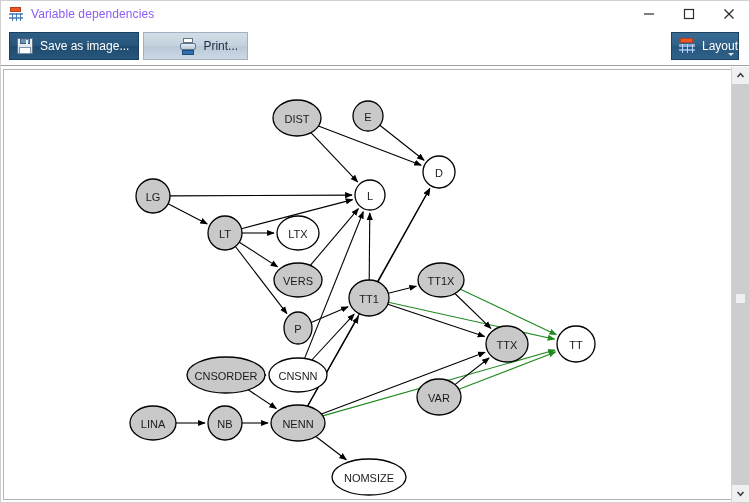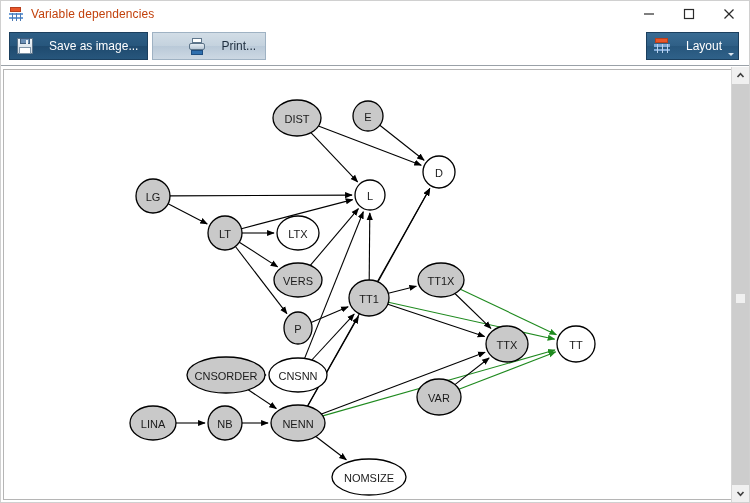--- a/index.html
+++ b/index.html
@@ -31,21 +31,21 @@
     position:absolute;left:2px;top:1px;width:11px;height:5px;
     background:#e8562a;border:1px solid #b8401d;box-sizing:border-box;
   }
   .title-icon .grid{
     position:absolute;left:1px;top:7px;width:14px;height:8px;
     background:
       linear-gradient(to right,transparent 3px,#4a7ab5 3px,#4a7ab5 4px,transparent 4px,transparent 7px,#4a7ab5 7px,#4a7ab5 8px,transparent 8px,transparent 11px,#4a7ab5 11px,#4a7ab5 12px,transparent 12px),
       linear-gradient(to bottom,#6f9ed6 0,#6f9ed6 2px,transparent 2px,transparent 4px,#6f9ed6 4px,#6f9ed6 6px,transparent 6px);
   }
   .title-text{
-    font-size:12px;color:#c2410c;letter-spacing:.1px;
+    font-size:12px;color:#8b5cf6;letter-spacing:.1px;
   }
   .win-controls{
     position:absolute;right:0;top:0;height:26px;display:flex;
   }
   .wc{
     width:40px;height:26px;display:flex;align-items:center;justify-content:center;
     cursor:default;
   }
   .wc svg{display:block;}
   
@@ -58,39 +58,39 @@
     padding-left:8px;
   }
   .tbtn{
     height:28px;display:flex;align-items:center;
     padding:0 9px 0 6px;margin-right:4px;
     border:1px solid transparent;
     box-sizing:border-box;
     font-size:12px;color:#1d2d3e;
     cursor:default;
     background:transparent;
-    gap:15px;
+    gap:6px;
   }
   .tbtn.primary{
     background:linear-gradient(to bottom,#2e5f86 0%,#27567c 50%,#1f4a6e 51%,#27567c 100%);
     border:1px solid #1b3f5e;
     color:#ffffff;
   }
   .tbtn.secondary{
     background:linear-gradient(to bottom,#d2dde6 0%,#c4d2de 50%,#b9c9d8 51%,#ccd8e3 100%);
     border:1px solid #9fb2c3;
     color:#1d2d3e;
     padding-left:35px;
   }
   .tbtn.layout{
     position:absolute;right:6px;top:5px;
     background:linear-gradient(to bottom,#3a6c93 0%,#2f5f86 50%,#27567c 51%,#2f6189 100%);
     border:1px solid #1b3f5e;
     color:#ffffff;
-    padding-right:16px;
+    padding-right:0;
   }
   .tbtn .caret{
     position:absolute;right:4px;bottom:3px;
     width:0;height:0;border-left:3px solid transparent;border-right:3px solid transparent;
     border-top:3px solid #d8e4ef;
   }
   
   .ico{width:18px;height:18px;flex:0 0 18px;position:relative;}
   .ico-save .body{position:absolute;left:1px;top:1px;width:16px;height:16px;background:linear-gradient(to bottom,#f2f6f9,#cfdbe5);border:1px solid #5d7489;box-sizing:border-box;}
   .ico-save .shut{position:absolute;left:4px;top:1px;width:10px;height:6px;background:#6b8fb5;border:1px solid #3f5d7d;box-sizing:border-box;}

